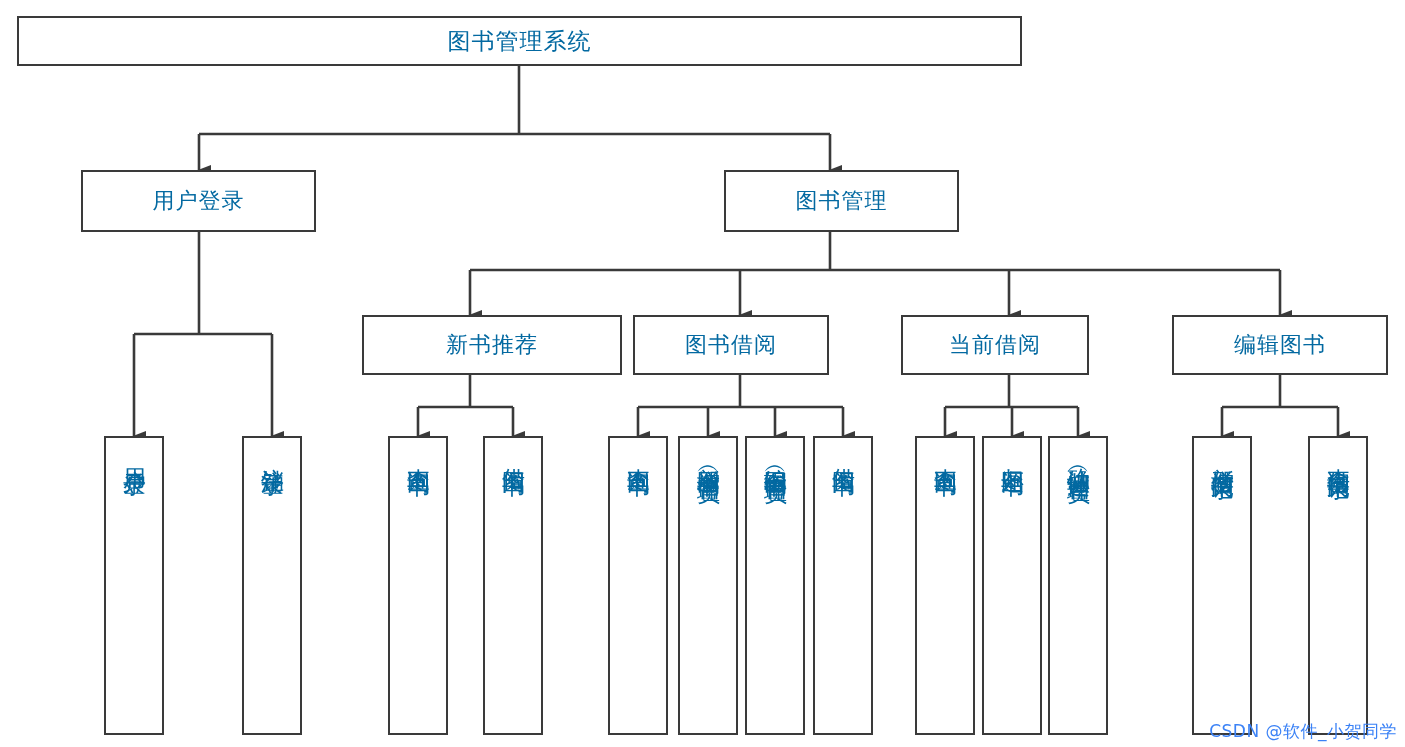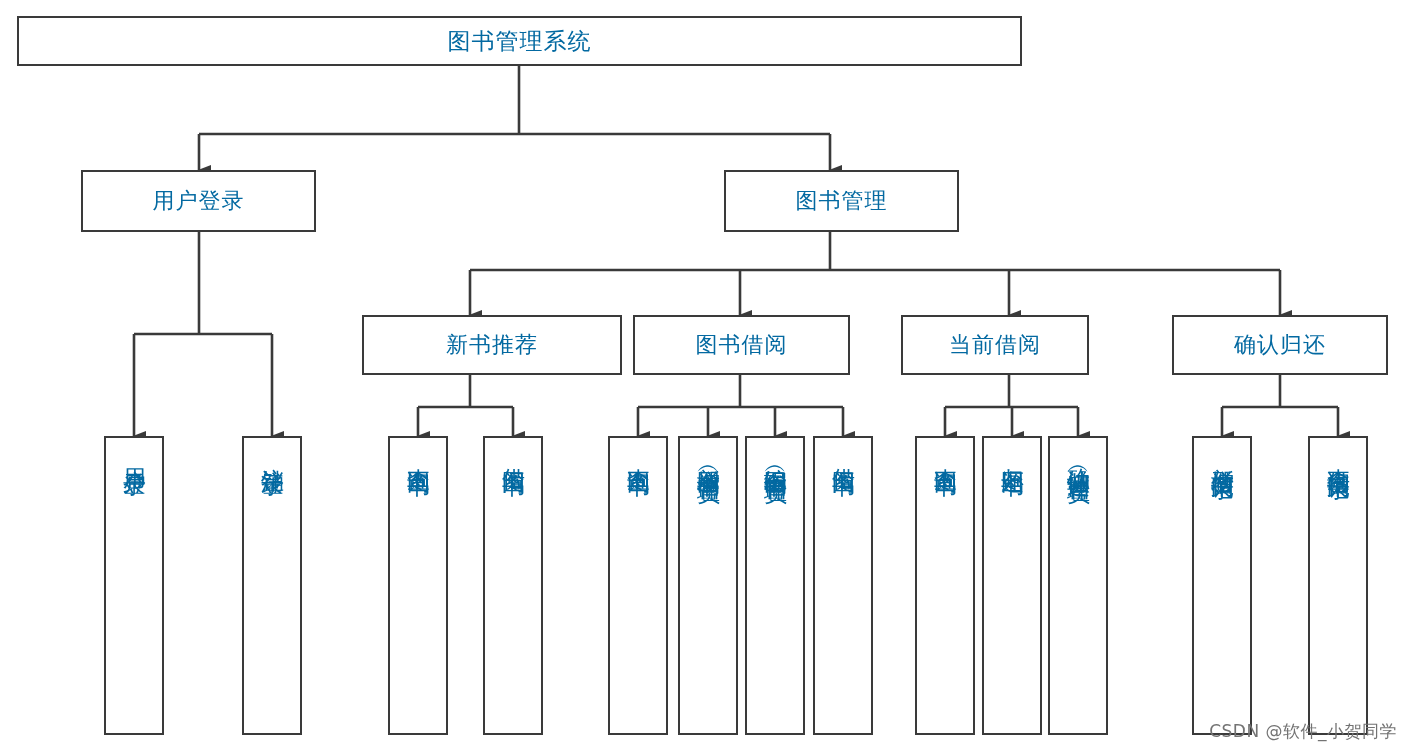--- a/index.html
+++ b/index.html
@@ -52,21 +52,21 @@
     line-height:1.12;
     letter-spacing:2px;
     white-space:normal;
     -webkit-text-orientation:upright;
   }
   .watermark{
     position:absolute;
     right:8px;
     bottom:4px;
     font-size:17px;
-    color:#737373;
+    color:#3b82f6;
     letter-spacing:0.5px;
     z-index:3;
     white-space:nowrap;
     font-family:"DejaVu Sans","Liberation Sans",sans-serif;
   }
 </style>
 </head>
 <body>
 
 <div id="canvas">
@@ -130,30 +130,30 @@
   </div>
 
   <div class="node" style="left:712px;top:170px;width:235px;height:62px;margin-left:12px;">
     <span class="label">图书管理</span>
   </div>
 
   <div class="node" style="left:362px;top:315px;width:260px;height:60px;">
     <span class="label">新书推荐</span>
   </div>
 
-  <div class="node" style="left:633px;top:315px;width:217px;height:60px;">
+  <div class="node" style="left:633px;top:315px;width:196px;height:60px;">
     <span class="label">图书借阅</span>
   </div>
 
   <div class="node" style="left:901px;top:315px;width:188px;height:60px;">
     <span class="label">当前借阅</span>
   </div>
 
   <div class="node" style="left:1172px;top:315px;width:216px;height:60px;">
-    <span class="label">确认归还</span>
+    <span class="label">编辑图书</span>
   </div>
 
   <div class="node leaf" style="left:104px;top:436px;width:60px;height:299px;">
     <span class="label">用户登录</span>
   </div>
   <div class="node leaf" style="left:242px;top:436px;width:60px;height:299px;">
     <span class="label">注销登录</span>
   </div>
 
   <div class="node leaf" style="left:388px;top:436px;width:60px;height:299px;">

